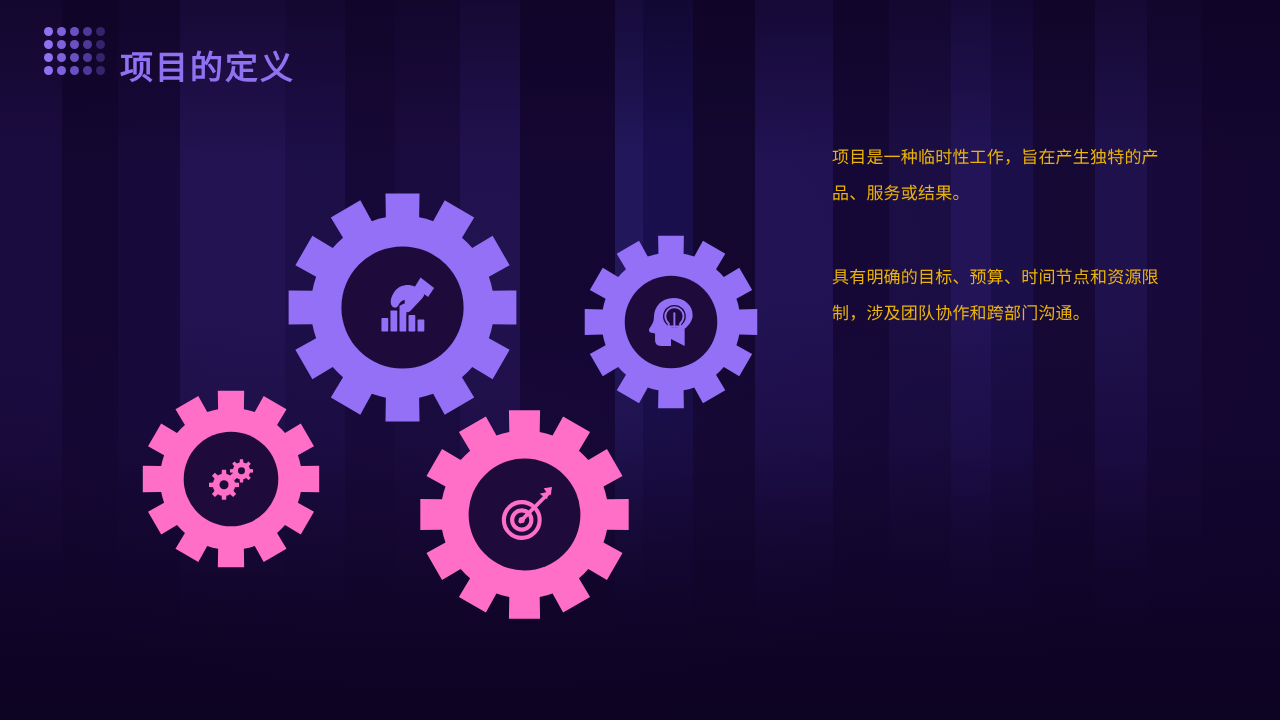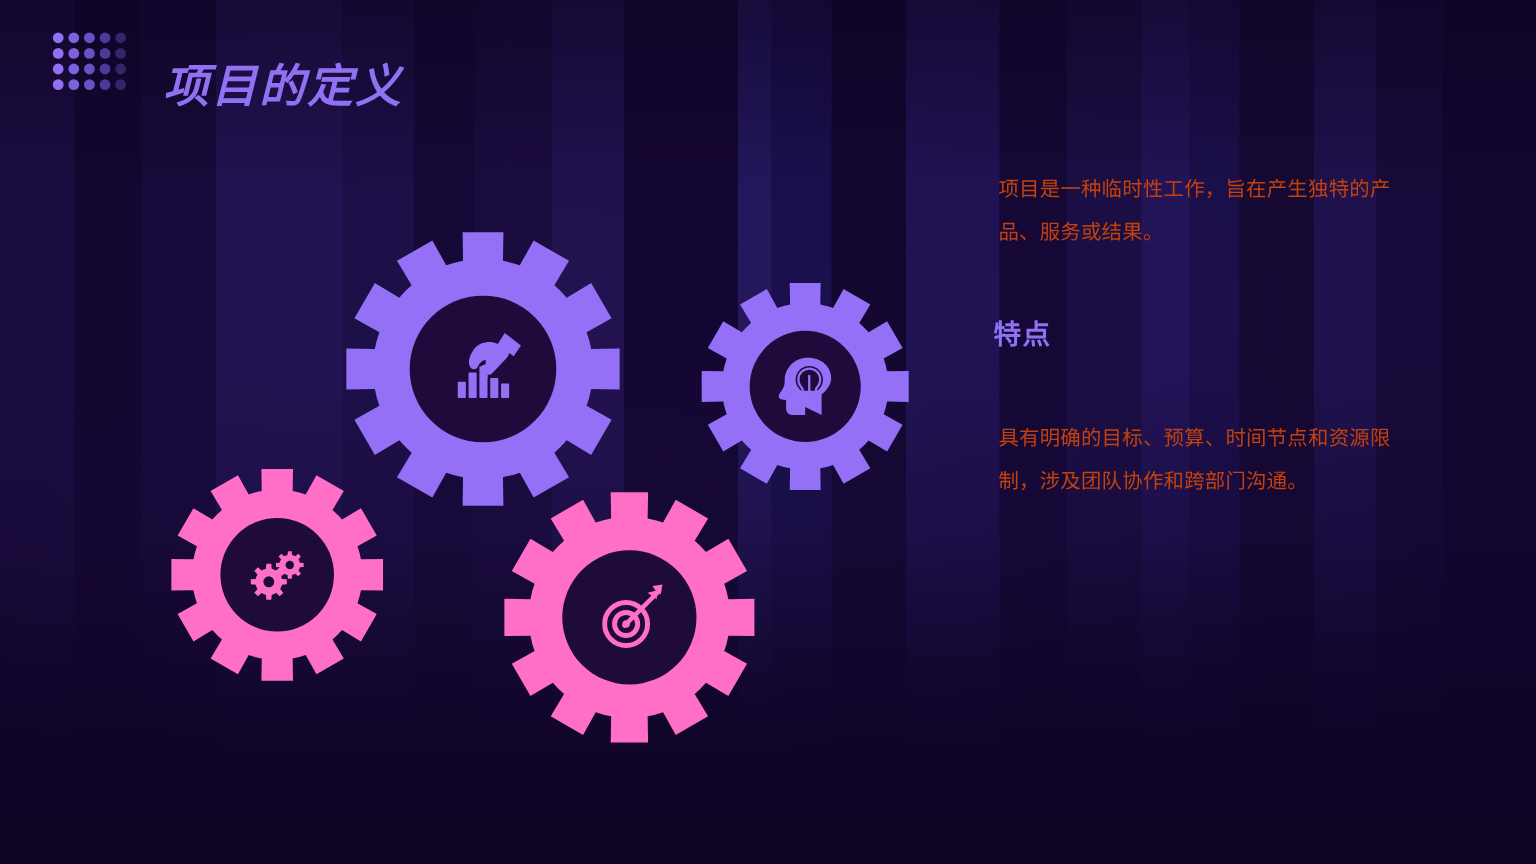--- a/index.html
+++ b/index.html
@@ -69,28 +69,27 @@
   .dot-grid .dot {
     display: inline-block;
     width: 9px;
     height: 9px;
     border-radius: 50%;
     margin-right: 4px;
     vertical-align: top;
   }
   .slide-title {
     position: absolute;
-    left: 136px;
+    left: 120px;
     top: 41px;
-    font-size: 38px;
+    font-size: 33px;
     font-weight: bold;
     letter-spacing: 2px;
     color: #8f72f2;
     white-space: nowrap;
-    font-style: italic;
   }
 
   
   .gears {
     position: absolute;
     left: 130px;
     top: 170px;
     width: 670px;
     height: 450px;
   }
@@ -113,21 +112,21 @@
     font-weight: bold;
     color: #8f72f2;
     letter-spacing: 1px;
     margin: 0 0 58px 8px;
   }
   .section.features .section-heading { margin-bottom: 54px; }
 
   .section-body {
     font-size: 17px;
     line-height: 36px;
-    color: #c2410c;
+    color: #eab308;
     margin: 0 0 0 12px;
     letter-spacing: 0.2px;
   }
 </style>
 </head>
 <body>
 
 <div class="slide">
 
   <div class="bg-base"></div>
@@ -221,18 +220,17 @@
         </svg></div>
     </div>
 
   <div class="content">
 
     <div class="section definition">
       <p class="section-body">项目是一种临时性工作，旨在产生独特的产品、服务或结果。</p>
     </div>
 
     <div class="section features">
-      <h2 class="section-heading">特点</h2>
       <p class="section-body">具有明确的目标、预算、时间节点和资源限制，涉及团队协作和跨部门沟通。</p>
     </div>
 
   </div>
 </div>
 
 </body></html>

